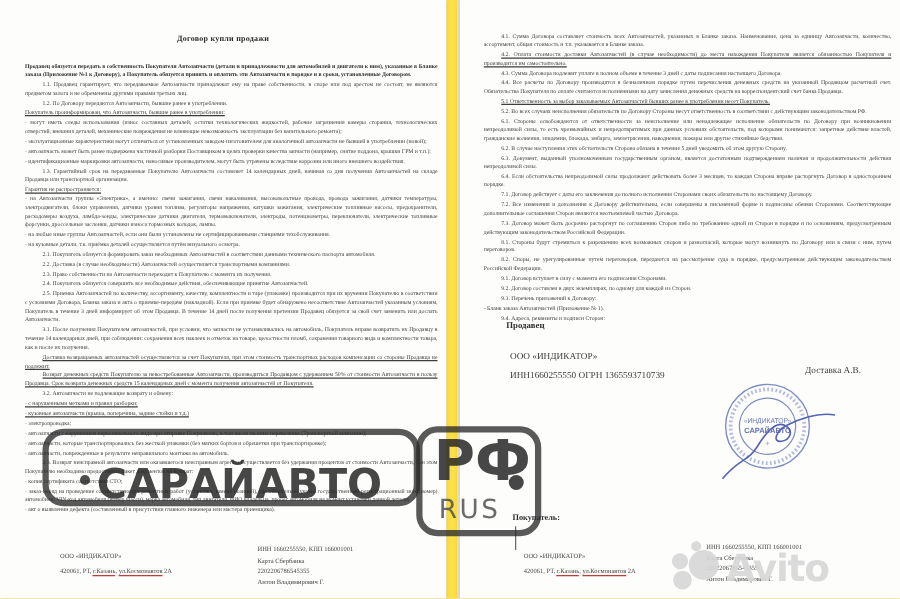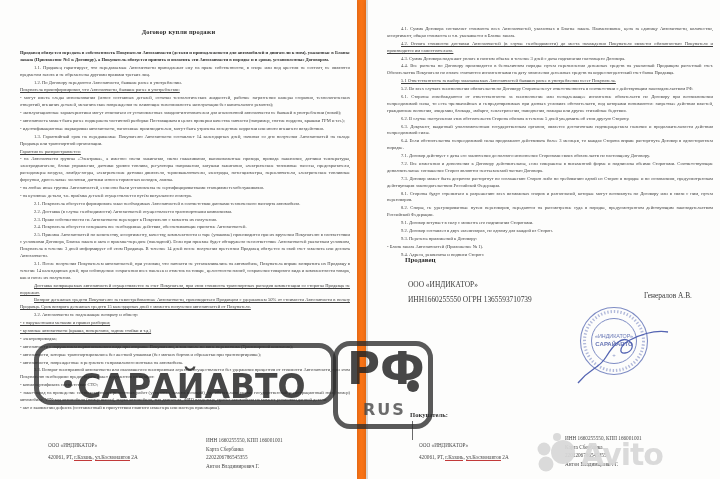--- a/index.html
+++ b/index.html
@@ -4,21 +4,21 @@
 <style>
   html,body{margin:0;padding:0;}
   *{box-sizing:border-box;}
   body{
     font-family:"Liberation Serif", serif;
     background:#e9e7e4;
     width:720px;height:479px;
   }
   .photo{
     position:relative;width:720px;height:479px;overflow:hidden;
-    background:#f97316;
+    background:#fde047;
   }
   .page{
     position:absolute;top:0;height:479px;background:#fdfdfc;
     box-shadow:0 0 4px rgba(0,0,0,.18);
     overflow:hidden;color:#3c3c3c;
   }
   .page1{left:0;width:357px;}
   .page2{left:366px;width:354px;border-left:2px solid #d9d7d4;}
   .doc-title{
     margin-top:28px;text-align:center;font-weight:bold;
@@ -62,21 +62,21 @@
   .wm-main{
     font-weight:800;font-size:33px;line-height:1;color:rgba(36,36,36,.84);
     margin-bottom:-3px;letter-spacing:0;
   }
   .wm-right{
     left:333px;top:341px;width:100px;height:88px;
     border:5px solid rgba(42,42,42,.78);border-radius:17px;
   }
   .wm-rf{position:absolute;left:9px;top:0;font-weight:800;font-size:45px;line-height:1;color:rgba(36,36,36,.84);}
   .wm-rf-dot{position:absolute;right:9px;top:34px;width:12px;height:12px;border-radius:50%;background:rgba(36,36,36,.84);}
-  .wm-rus{position:absolute;left:25px;bottom:5px;font-size:16px;font-weight:700;letter-spacing:2px;color:rgba(70,70,70,.8);}
+  .wm-rus{position:absolute;left:13px;bottom:5px;font-size:21px;font-weight:400;letter-spacing:2px;color:rgba(70,70,70,.8);}
   
   .avito{position:absolute;left:531px;top:428px;z-index:25;opacity:.92;text-align:right;}
 </style>
 </head>
 <body>
 
 <div class="photo">
 
   <div class="page page1">
     <div class="doc-title">Договор купли продажи</div>
@@ -147,21 +147,21 @@
         <div class="para ind">9.1. Договор вступает в силу с момента его подписания Сторонами.</div>
         <div class="para ind">9.2. Договор составлен в двух экземплярах, по одному для каждой из Сторон.</div>
         <div class="para ind">9.3. Перечень приложений к Договору:</div>
         <div class="para">- Бланк заказа Автозапчастей (Приложение № 1).</div>
         <div class="para ind">9.4. Адреса, реквизиты и подписи Сторон:</div>
       </div>
 
     <div class="seller-heading">Продавец</div>
     <div class="seller-name">ООО «ИНДИКАТОР»</div>
     <div class="seller-ids">ИНН1660255550 ОГРН 1365593710739</div>
-    <div class="seller-signer">Генералов А.В.</div>
+    <div class="seller-signer">Доставка А.В.</div>
 
     <div class="stamp-wrap">
       <svg width="100" height="86" viewBox="0 0 100 86">
         <circle cx="42" cy="41" r="33.5" fill="none" stroke="#7e8cc4" stroke-width="1.1"></circle>
         <circle cx="42" cy="41" r="29.5" fill="none" stroke="#8a97c9" stroke-width="3" stroke-dasharray="1.4 1.9" opacity="0.65"></circle>
         <circle cx="42" cy="41" r="22.5" fill="none" stroke="#7e8cc4" stroke-width="1"></circle>
         <text x="42" y="38" text-anchor="middle" font-family="Liberation Sans, sans-serif" font-size="5.4" fill="#6a79b6">«ИНДИКАТОР»</text>
         <text x="42" y="46" text-anchor="middle" font-family="Liberation Sans, sans-serif" font-size="6" font-weight="bold" fill="#6573b3">САРАЙАВТО</text>
         <text x="42" y="57" text-anchor="middle" font-family="Liberation Sans, sans-serif" font-size="6" fill="#8a97c9">+</text>
         <path d="M6,83 C20,66 26,70 34,57 C42,44 50,36 57,41 C63,45 60,52 53,53 C46,54 48,45 58,40 C70,34 84,30 96,32" fill="none" stroke="#4b5cae" stroke-width="1.3" opacity="0.95"></path>

